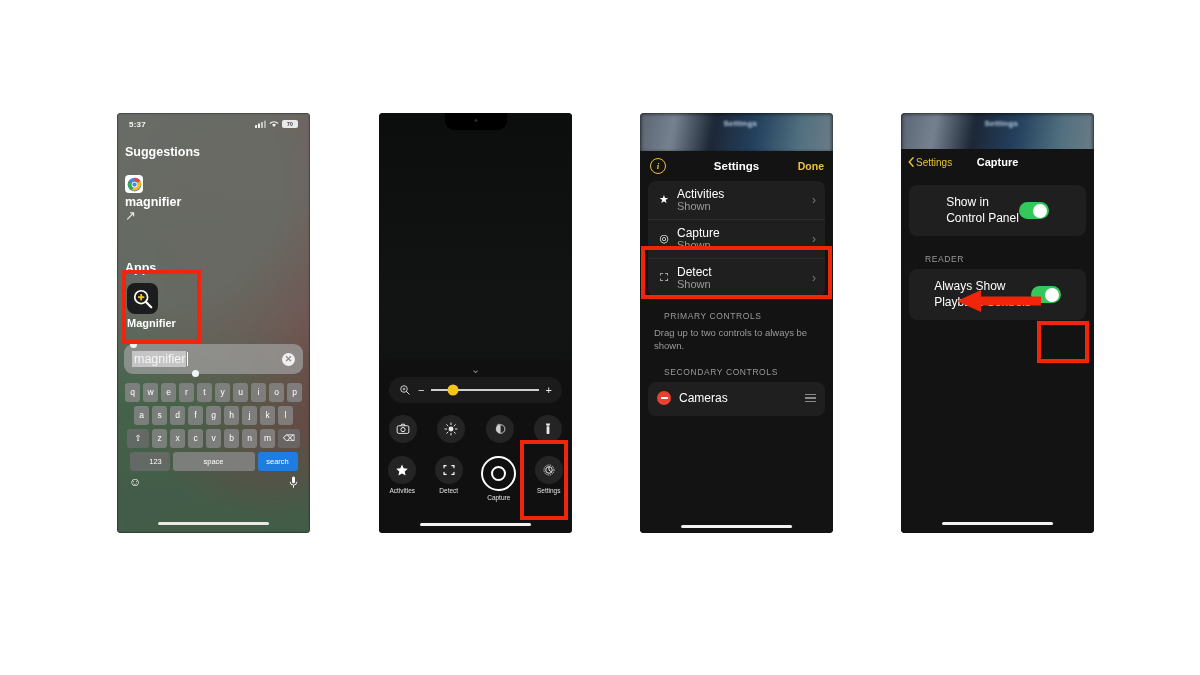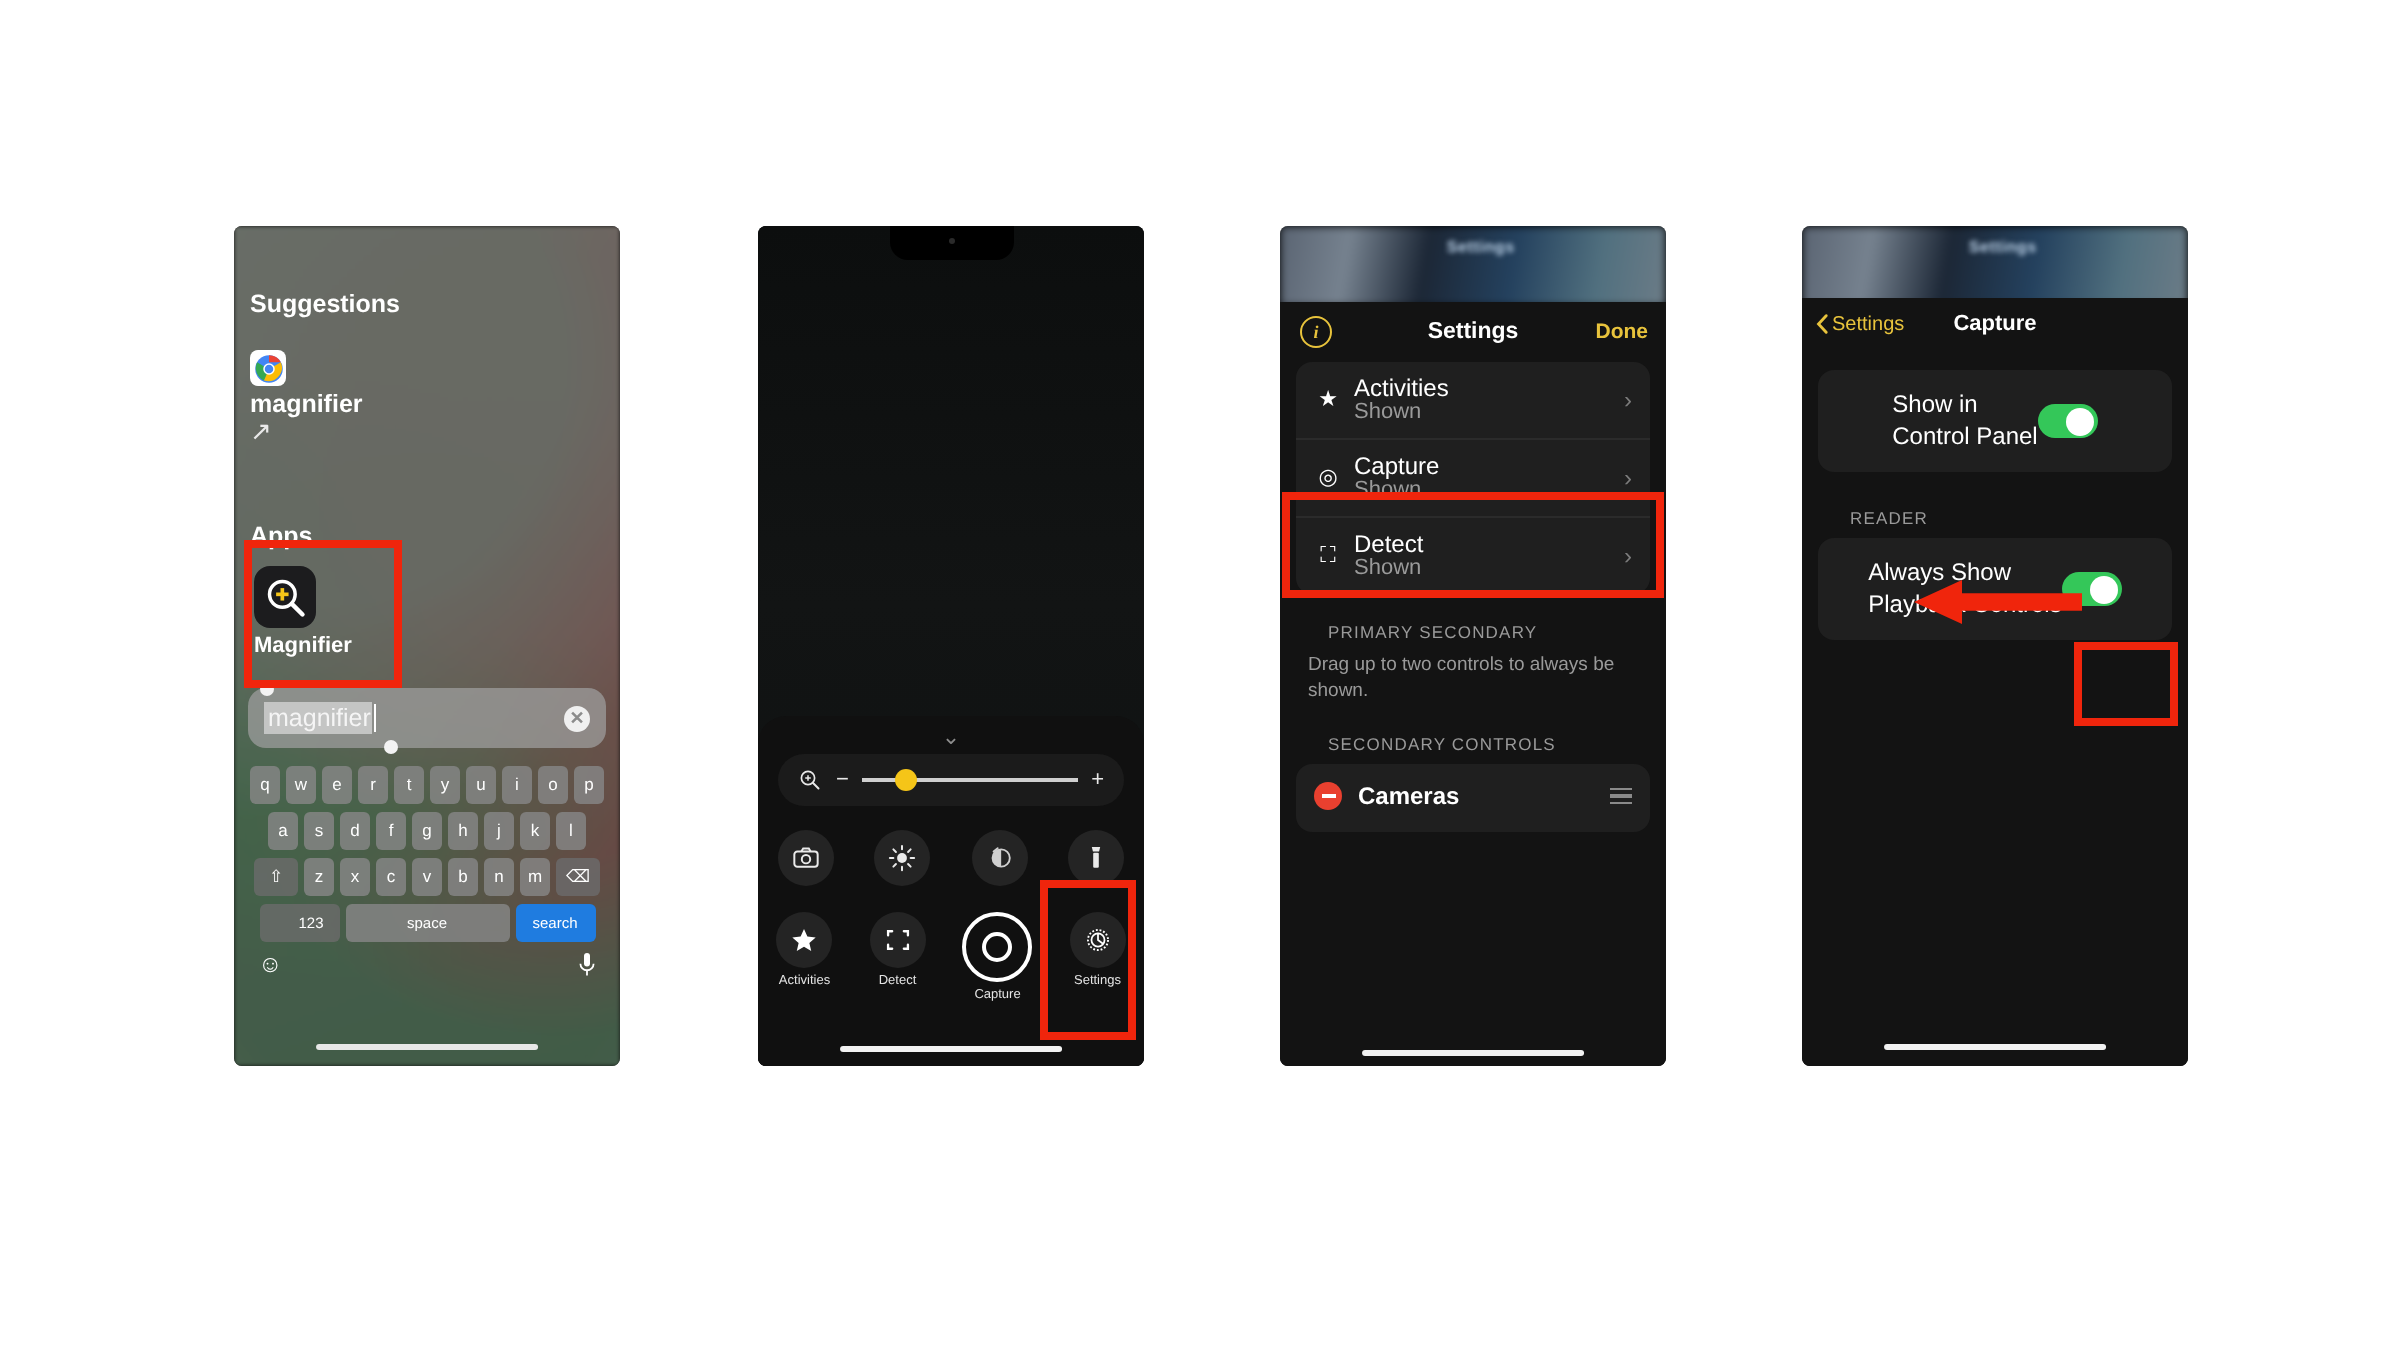--- a/index.html
+++ b/index.html
@@ -257,20 +257,36 @@
 </head>
 <body>
 
 <div class="stage">
 
   <div class="phone p1" id="phone1">
     <div class="screen">
       <div class="p1-bg"></div>
       <div class="p1-scrim"></div>
 
+      <div class="statusbar">
+        <span>5:37</span>
+        <span class="sb-right">
+          <svg width="11" height="8" viewBox="0 0 11 8">
+            <rect x="0" y="5" width="2" height="3" rx=".4" fill="#f2f2f2"></rect>
+            <rect x="3" y="3.4" width="2" height="4.6" rx=".4" fill="#f2f2f2"></rect>
+            <rect x="6" y="2" width="2" height="6" rx=".4" fill="#c9c9c9"></rect>
+            <rect x="9" y="0.6" width="2" height="7.4" rx=".4" fill="#b0b0b0"></rect>
+          </svg>
+          <svg width="10" height="8" viewBox="0 0 12 9">
+            <path d="M6 8.2 L3.6 5.4 A3.6 3.6 0 0 1 8.4 5.4 Z" fill="#f2f2f2"></path>
+            <path d="M1.4 3.6 A7 7 0 0 1 10.6 3.6" stroke="#f2f2f2" stroke-width="1.3" fill="none" stroke-linecap="round"></path>
+          </svg>
+          <span class="sb-batt">70</span>
+        </span>
+      </div>
 
       <div class="sect-title" style="top:32px">Suggestions</div>
 
       <div class="row-chrome" style="top:62px">
         <div class="chrome-icon">
           <svg width="15" height="15" viewBox="0 0 24 24">
             <circle cx="12" cy="12" r="11" fill="#4285f4"></circle>
             <path d="M12 1 A11 11 0 0 1 21.5 6.5 L12 6.5 Z" fill="#ea4335"></path>
             <path d="M2.5 6.5 A11 11 0 0 0 8 21.2 L12.8 12.8 Z" fill="#34a853"></path>
             <path d="M21.5 6.5 A11 11 0 0 1 8 21.2 L12 12 Z" fill="#fbbc05"></path>
@@ -498,30 +514,30 @@
           <div class="grp-row">
             <span class="row-ic">⛶</span>
             <span class="row-main">
               <span class="row-title">Detect</span>
               <span class="row-sub">Shown</span>
             </span>
             <span class="row-chev">›</span>
           </div>
         </div>
 
-        <div class="sec-hdr">PRIMARY SECONDARY</div>
+        <div class="sec-hdr">PRIMARY CONTROLS</div>
         <div class="hint">Drag up to two controls to always be shown.</div>
 
         <div class="sec-hdr">SECONDARY CONTROLS</div>
         <div class="grp">
           <div class="grp-row">
             <span class="minus-badge">
                 <i></i>
               </span>
-            <span class="row-title" style="font-weight:bold">Cameras</span>
+            <span class="row-title" style="font-weight:normal">Cameras</span>
             <span class="drag-ic">
                 <i></i>
                 <i></i>
                 <i></i>
               </span>
           </div>
         </div>
       </div>
 
       <div class="home-indicator" style="bottom:5px"></div>

